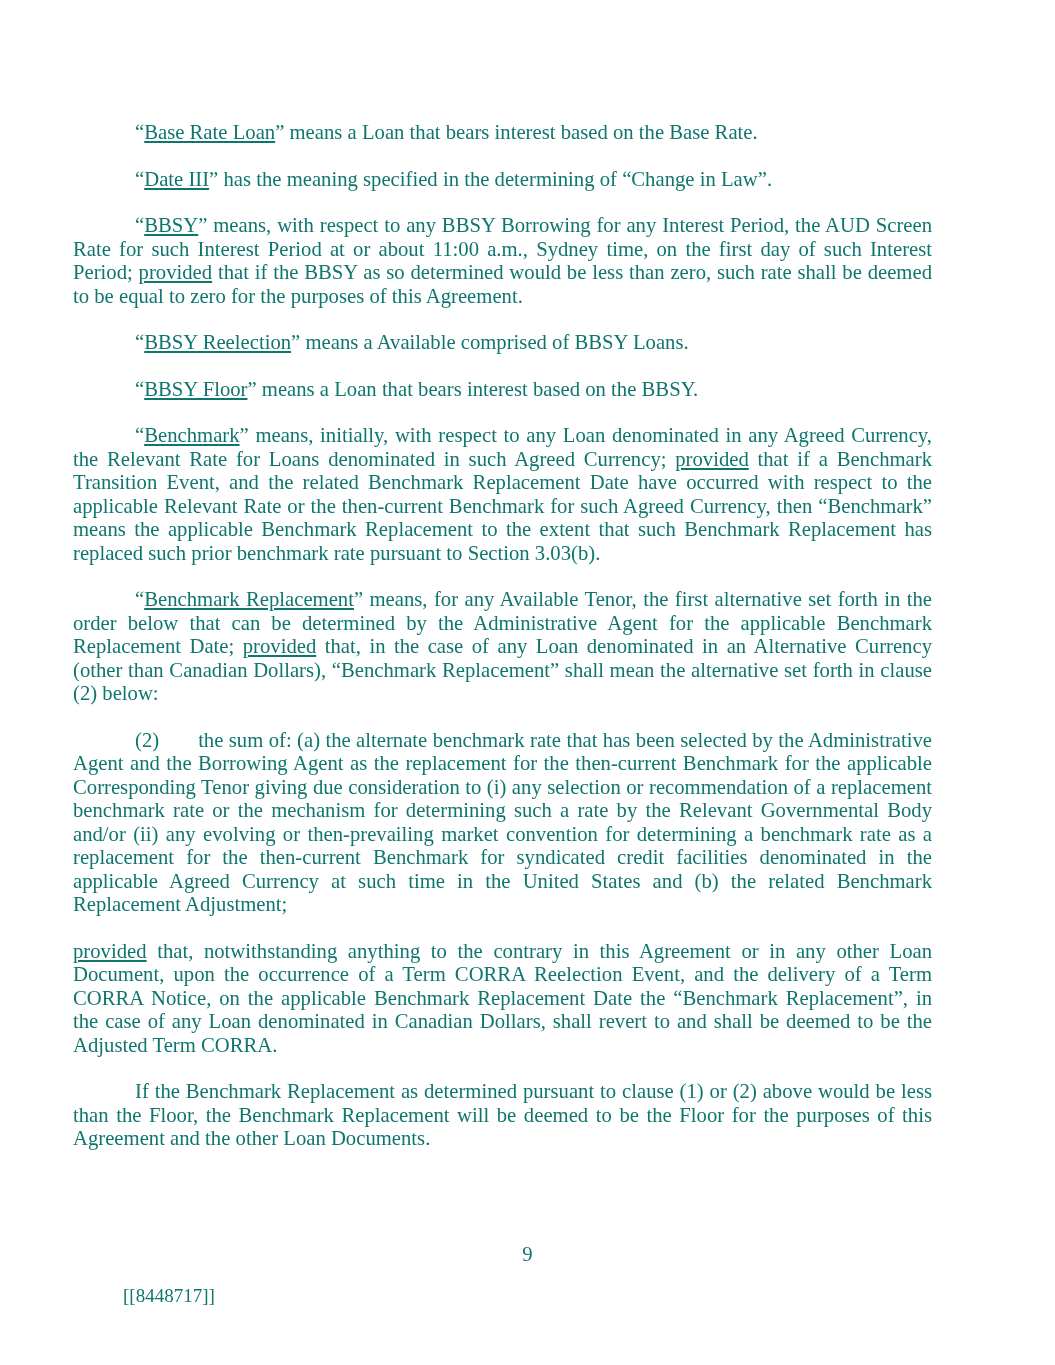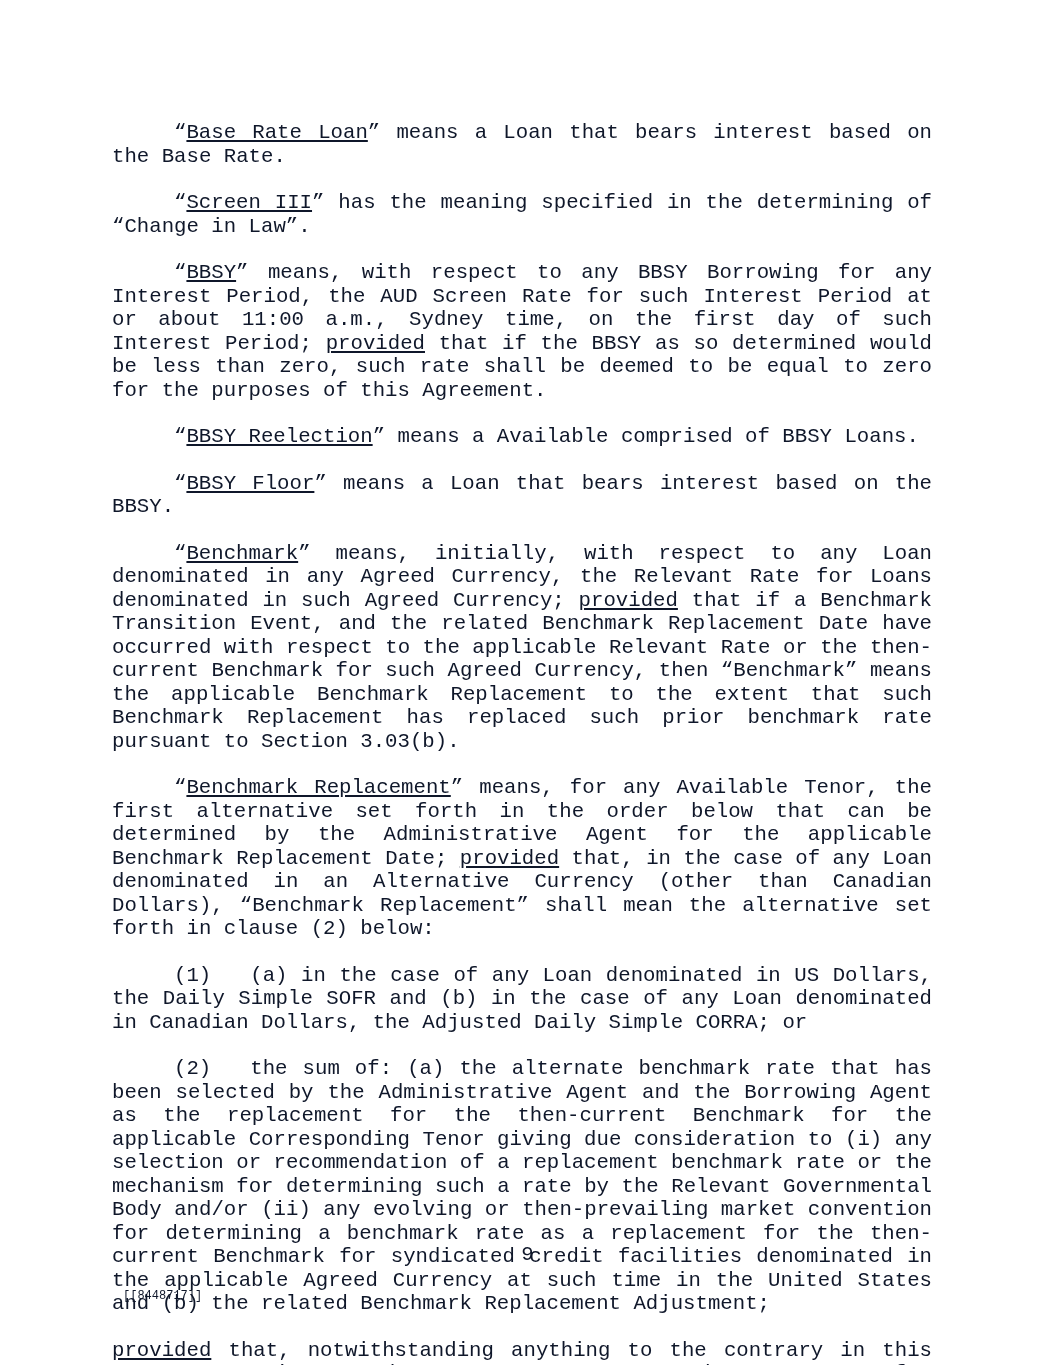--- a/index.html
+++ b/index.html
@@ -1,26 +1,26 @@
 <!DOCTYPE html>
 <html><head>
 <meta charset="utf-8">
 <style>
   html, body { margin: 0; padding: 0; background: #ffffff; }
   .page {
     position: relative;
     width: 1055px;
     height: 1365px;
     background: #ffffff;
-    color: #0f172a;
-    font-family: Liberation Mono, monospace;
+    color: #0f766e;
+    font-family: Liberation Serif, serif;
     font-size: 20.7px;
     line-height: 23.5px;
     box-sizing: border-box;
-    padding: 121px 123px 0 112px;
+    padding: 121px 123px 0 73px;
     overflow: hidden;
   }
   .para {
     margin: 0 0 23px 0;
     text-align: justify;
     text-justify: inter-word;
     hyphens: none;
   }
   .para.indent { text-indent: 62px; }
   .u { text-decoration: underline; }
@@ -28,48 +28,48 @@
   .page-number {
     position: absolute;
     left: 0; right: 0;
     top: 1243px;
     text-align: center;
   }
   .doc-id {
     position: absolute;
     left: 123px;
     top: 1288px;
-    font-size: 12px;
+    font-size: 19px;
     line-height: 16px;
   }
 </style>
 </head>
 <body>
 
 <div class="page">
   <div class="content">
 
     <p class="para indent"><span>“</span><span class="u">Base Rate Loan</span><span>” means a Loan that bears interest based on the Base Rate.</span></p>
 
-    <p class="para indent"><span>“</span><span class="u">Screen III</span><span>” has the meaning specified in the determining of “Change in Law”.</span></p>
+    <p class="para indent"><span>“</span><span class="u">Date III</span><span>” has the meaning specified in the determining of “Change in Law”.</span></p>
 
     <p class="para indent"><span>“</span><span class="u">BBSY</span><span>” means, with respect to any BBSY Borrowing for any Interest Period, the AUD Screen Rate for such Interest Period at or about 11:00 a.m., Sydney time, on the first day of such Interest Period; </span><span class="u">provided</span><span> that if the BBSY as so determined would be less than zero, such rate shall be deemed to be equal to zero for the purposes of this Agreement.</span></p>
 
     <p class="para indent"><span>“</span><span class="u">BBSY Reelection</span><span>” means a Available comprised of BBSY Loans.</span></p>
 
     <p class="para indent"><span>“</span><span class="u">BBSY Floor</span><span>” means a Loan that bears interest based on the BBSY.</span></p>
 
     <p class="para indent"><span>“</span><span class="u">Benchmark</span><span>” means, initially, with respect to any Loan denominated in any Agreed Currency, the Relevant Rate for Loans denominated in such Agreed Currency; </span><span class="u">provided</span><span> that if a Benchmark Transition Event, and the related Benchmark Replacement Date have occurred with respect to the applicable Relevant Rate or the then-current Benchmark for such Agreed Currency, then “Benchmark” means the applicable Benchmark Replacement to the extent that such Benchmark Replacement has replaced such prior benchmark rate pursuant to Section 3.03(b).</span></p>
 
     <p class="para indent"><span>“</span><span class="u">Benchmark Replacement</span><span>” means, for any Available Tenor, the first alternative set forth in the order below that can be determined by the Administrative Agent for the applicable Benchmark Replacement Date; </span><span class="u">provided</span><span> that, in the case of any Loan denominated in an Alternative Currency (other than Canadian Dollars), “Benchmark Replacement” shall mean the alternative set forth in clause (2) below:</span></p>
 
-    <p class="para indent"><span>(1)</span><span class="tab"></span><span>(a) in the case of any Loan denominated in US Dollars, the Daily Simple SOFR and (b) in the case of any Loan denominated in Canadian Dollars, the Adjusted Daily Simple CORRA; or</span></p>
 
     <p class="para indent"><span>(2)</span><span class="tab"></span><span>the sum of: (a) the alternate benchmark rate that has been selected by the Administrative Agent and the Borrowing Agent as the replacement for the then-current Benchmark for the applicable Corresponding Tenor giving due consideration to (i) any selection or recommendation of a replacement benchmark rate or the mechanism for determining such a rate by the Relevant Governmental Body and/or (ii) any evolving or then-prevailing market convention for determining a benchmark rate as a replacement for the then-current Benchmark for syndicated credit facilities denominated in the applicable Agreed Currency at such time in the United States and (b) the related Benchmark Replacement Adjustment;</span></p>
 
     <p class="para"><span class="u">provided</span><span> that, notwithstanding anything to the contrary in this Agreement or in any other Loan Document, upon the occurrence of a Term CORRA Reelection Event, and the delivery of a Term CORRA Notice, on the applicable Benchmark Replacement Date the “Benchmark Replacement”, in the case of any Loan denominated in Canadian Dollars, shall revert to and shall be deemed to be the Adjusted Term CORRA.</span></p>
 
+    <p class="para indent"><span>If the Benchmark Replacement as determined pursuant to clause (1) or (2) above would be less than the Floor, the Benchmark Replacement will be deemed to be the Floor for the purposes of this Agreement and the other Loan Documents.</span></p>
 
   </div>
 
   <div class="page-number">9</div>
   <div class="doc-id">[[8448717]]</div>
 </div>
 
 </body></html>

